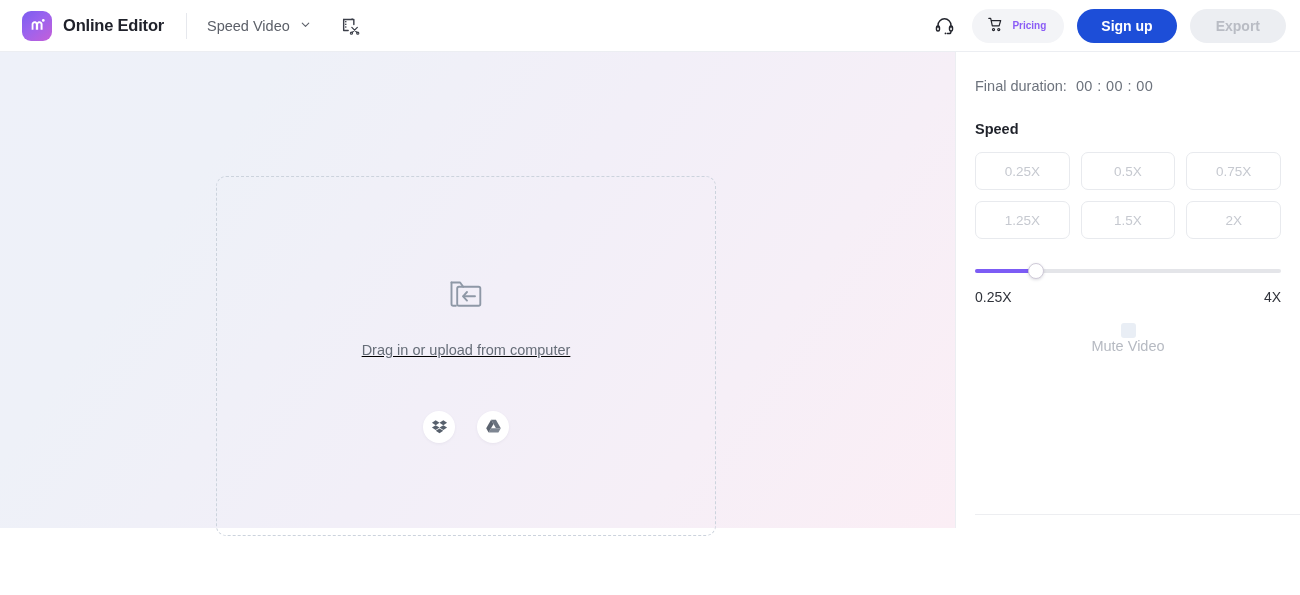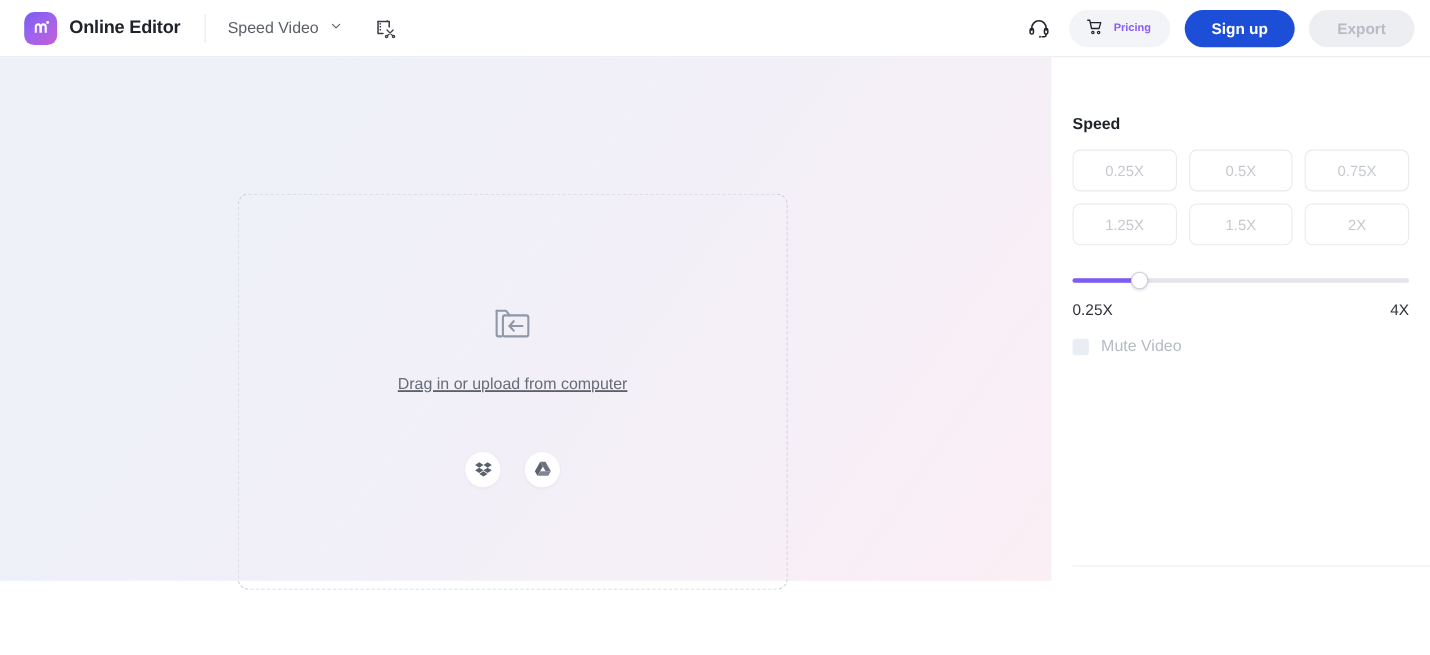--- a/index.html
+++ b/index.html
@@ -360,22 +360,22 @@
     display: flex;
     justify-content: space-between;
     font-size: 14px;
     color: #30333b;
   }
 
   .mute-row {
     margin-top: 18px;
     display: flex;
     align-items: center;
-    gap: 11px;
     cursor: default;
+    flex-direction: column;
   }
   .checkbox {
     width: 15px;
     height: 15px;
     border-radius: 3px;
     background: #e9eef5;
     flex: 0 0 auto;
   }
   .mute-label {
     font-size: 14.5px;
@@ -507,20 +507,24 @@
             </svg>
           </div>
         </div>
 
       </div>
     </div>
 
     <div class="panel">
       <div class="panel-inner">
 
+        <div class="final-duration">
+          <span>Final duration:</span>
+          <span class="fd-value">00 : 00 : 00</span>
+        </div>
 
         <div class="section-title">Speed</div>
 
         <div class="speed-grid">
           <div class="speed-chip">0.25X</div>
           <div class="speed-chip">0.5X</div>
           <div class="speed-chip">0.75X</div>
           <div class="speed-chip">1.25X</div>
           <div class="speed-chip">1.5X</div>
           <div class="speed-chip">2X</div>

